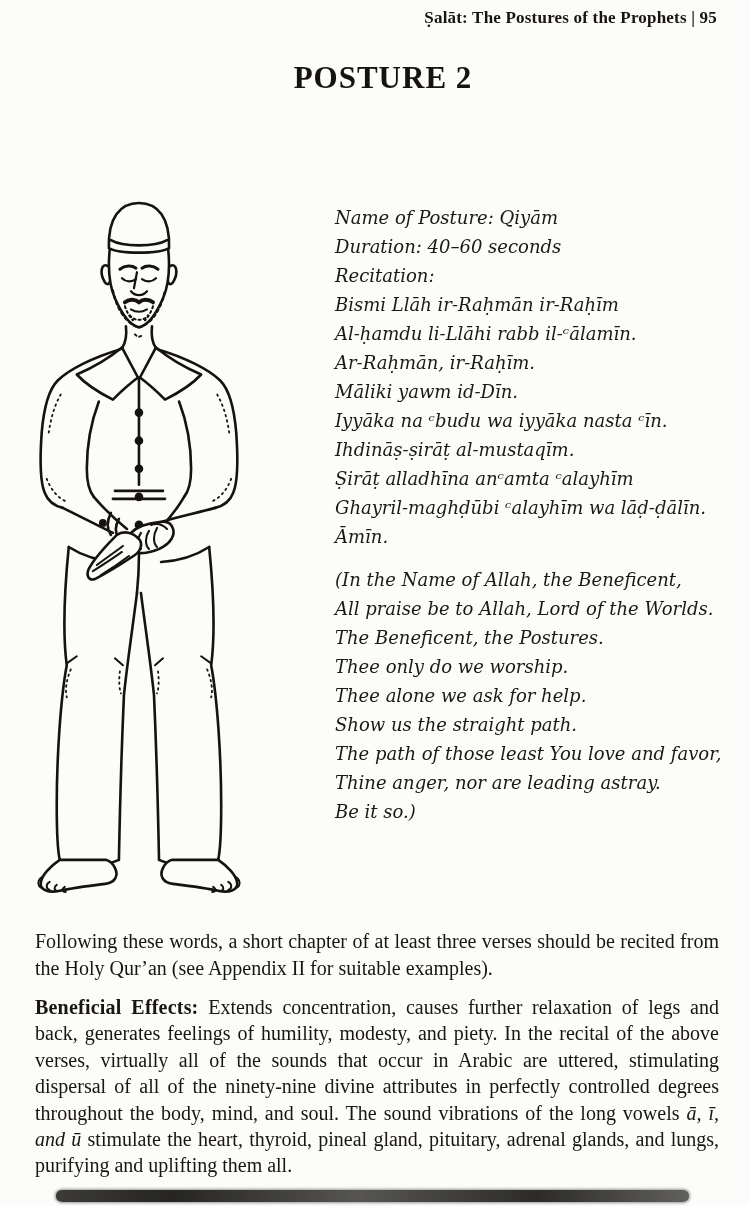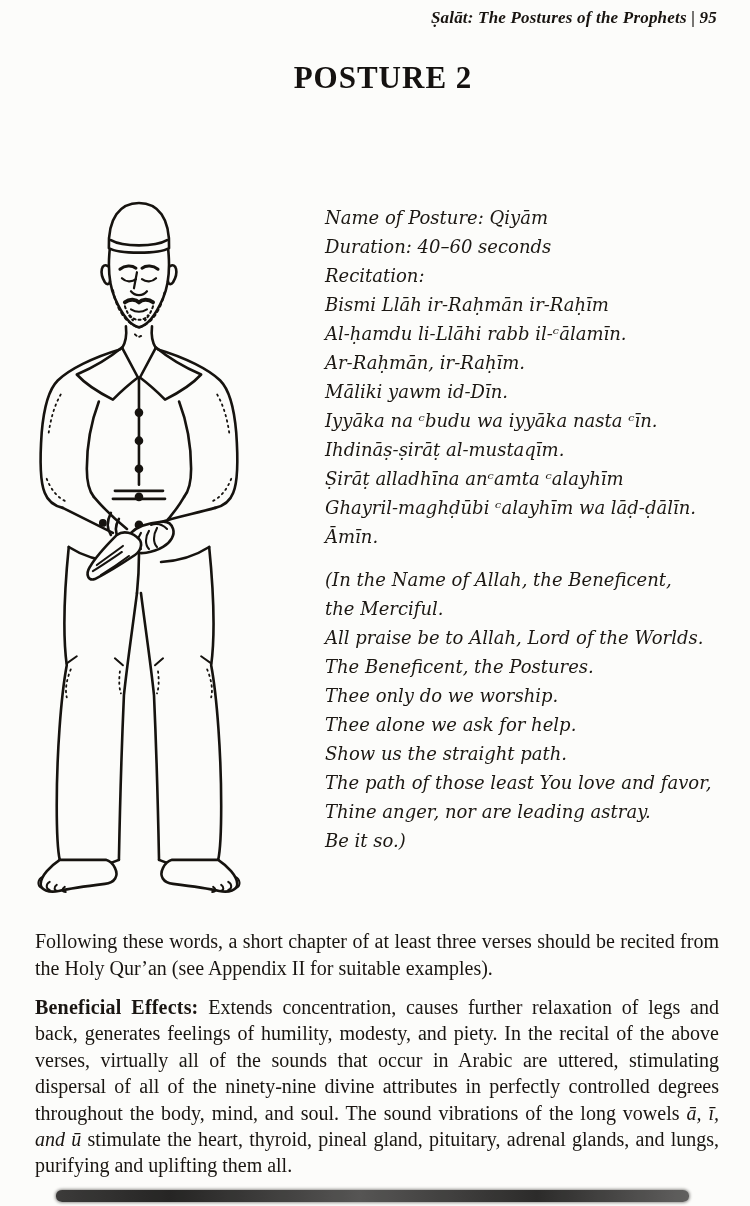--- a/index.html
+++ b/index.html
@@ -7,21 +7,21 @@
     position:relative;
     width:750px;height:1206px;
     margin:0 auto;
     background:#fcfcfa;
     overflow:hidden;
     color:#1b1713;
     font-family:"Liberation Serif", serif;
   }
   .running-header{
     position:absolute;top:8px;right:33px;
-    font-style:italic;font-weight:bold;
+    font-weight:bold;
     font-size:17px;letter-spacing:.2px;color:#181410;
   }
   .page-title{
     position:absolute;top:60px;left:8px;width:750px;
     text-align:center;font-weight:bold;font-size:31px;
     letter-spacing:1px;color:#151210;
   }
   .subtitle{
     position:absolute;top:99px;left:0;width:750px;
     text-align:center;font-size:21px;color:#1d1915;
@@ -29,21 +29,21 @@
   .illustration{
     position:absolute;left:26px;top:194px;width:252px;height:720px;
   }
   .recitation,.translation{
     position:absolute;left:325px;width:410px;
     font-family:"DejaVu Serif","DejaVu Sans",serif;
     font-style:italic;font-size:18px;line-height:29px;color:#1c1813;
   }
   .recitation{top:203px;}
   .translation{top:565px;}
-  .recitation .line,.translation .line{height:29px;white-space:nowrap;}
+  .recitation .line,.translation .line{height:29px;white-space:nowrap;margin-left:10px;}
   .body-para{
     position:absolute;left:35px;width:684px;
     font-size:20px;text-align:justify;color:#191511;
   }
   .para-following{top:928px;line-height:27px;}
   .para-beneficial{top:994px;line-height:26.4px;}
   .para-beneficial b{letter-spacing:.2px;}
   .vowels{font-style:italic;}
   .scan-shadow{
     position:absolute;left:56px;top:1190px;width:633px;height:12px;
@@ -132,21 +132,20 @@
     <div class="line">Māliki yawm id-Dīn.</div>
     <div class="line">Iyyāka na ᶜbudu wa iyyāka nasta ᶜīn.</div>
     <div class="line">Ihdināṣ-ṣirāṭ al-mustaqīm.</div>
     <div class="line">Ṣirāṭ alladhīna anᶜamta ᶜalayhīm</div>
     <div class="line">Ghayril-maghḍūbi ᶜalayhīm wa lāḍ-ḍālīn.</div>
     <div class="line">Āmīn.</div>
   </div>
 
   <div class="translation">
     <div class="line">(In the Name of Allah, the Beneficent,</div>
-    <div class="line">the Merciful.</div>
     <div class="line">All praise be to Allah, Lord of the Worlds.</div>
     <div class="line">The Beneficent, the Postures.</div>
     <div class="line">Thee only do we worship.</div>
     <div class="line">Thee alone we ask for help.</div>
     <div class="line">Show us the straight path.</div>
     <div class="line">The path of those least You love and favor,</div>
     <div class="line">Thine anger, nor are leading astray.</div>
     <div class="line">Be it so.)</div>
   </div>
 

